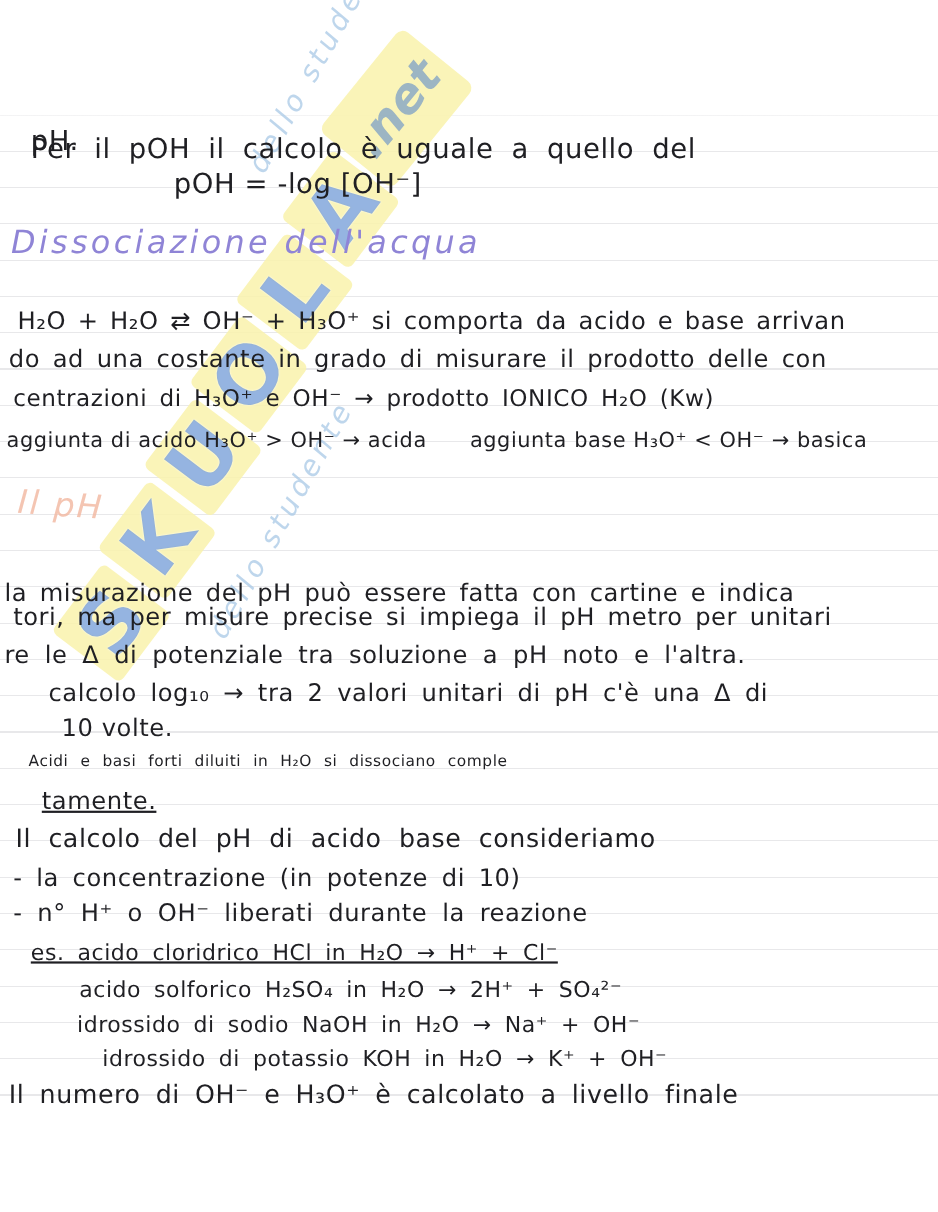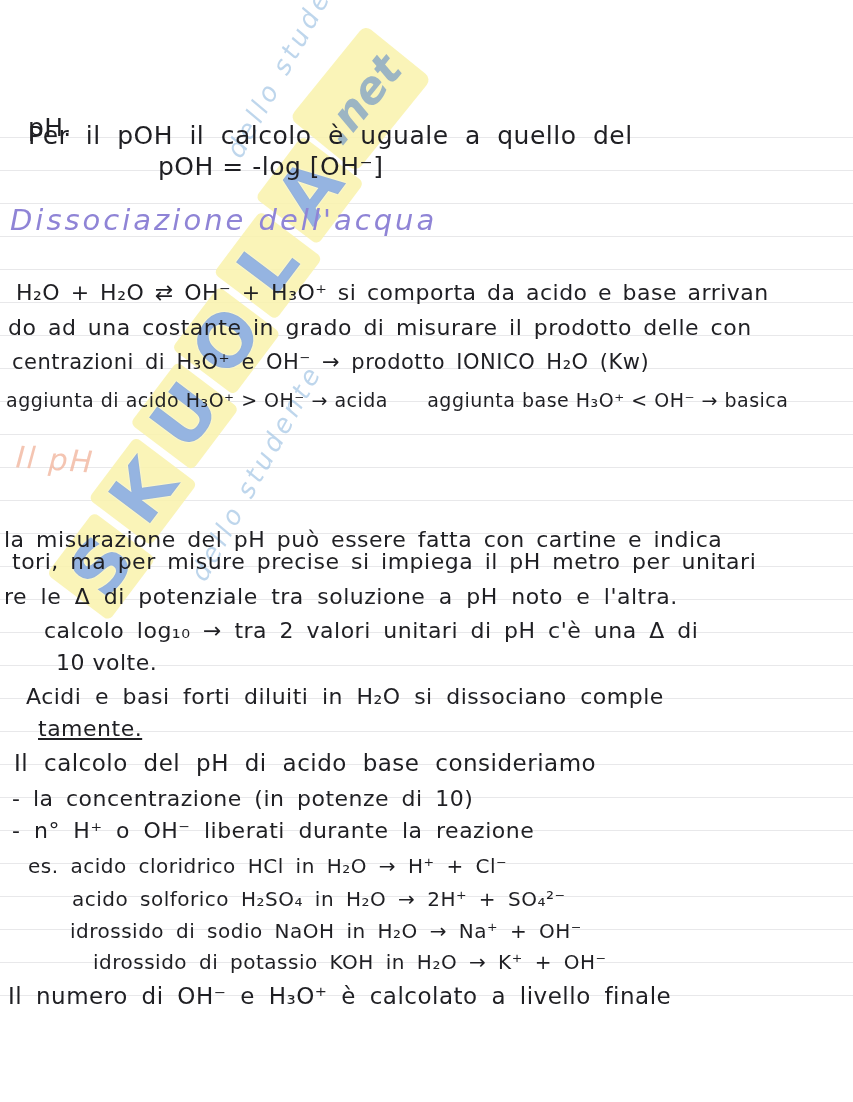--- a/index.html
+++ b/index.html
@@ -113,24 +113,24 @@
   <div class="hand" style="left:12px;top:351px;font-size:21px;word-spacing:4px;">centrazioni di H₃O⁺ e OH⁻ → prodotto IONICO H₂O (Kw)</div>
   <div class="hand" style="left:6px;top:390px;font-size:19px;">aggiunta di acido H₃O⁺ &gt; OH⁻ → acida      aggiunta base H₃O⁺ &lt; OH⁻ → basica</div>
 
   <div class="heading-orange" style="left:16px;top:442px;font-size:30px;">Il pH</div>
 
   <div class="hand" style="left:4px;top:528px;font-size:22px;word-spacing:4px;">la misurazione del pH può essere fatta con cartine e indica</div>
   <div class="hand" style="left:12px;top:550px;font-size:22px;word-spacing:4px;">tori, ma per misure precise si impiega il pH metro per unitari</div>
   <div class="hand" style="left:4px;top:585px;font-size:22px;word-spacing:6px;">re le Δ di potenziale tra soluzione a pH noto e l'altra.</div>
   <div class="hand" style="left:44px;top:619px;font-size:22px;word-spacing:5px;">calcolo log₁₀ → tra 2 valori unitari di pH c'è una Δ di</div>
   <div class="hand" style="left:56px;top:651px;font-size:22px;">10 volte.</div>
-  <div class="hand" style="left:26px;top:685px;font-size:22px;word-spacing:6px;">Acidi e basi forti diluiti in H₂O si dissociano comple</div>
+  <div class="hand" style="left:26px;top:685px;font-size:14px;word-spacing:6px;">Acidi e basi forti diluiti in H₂O si dissociano comple</div>
   <div class="hand" style="left:38px;top:717px;font-size:22px;text-decoration:underline;">tamente.</div>
   <div class="hand" style="left:14px;top:751px;font-size:23px;word-spacing:8px;">Il calcolo del pH di acido base consideriamo</div>
   <div class="hand" style="left:12px;top:787px;font-size:22px;word-spacing:5px;">- la concentrazione (in potenze di 10)</div>
   <div class="hand" style="left:12px;top:819px;font-size:22px;word-spacing:6px;">- n° H⁺ o OH⁻ liberati durante la reazione</div>
-  <div class="hand" style="left:28px;top:855px;font-size:20px;word-spacing:5px;">es. acido cloridrico HCl in H₂O → H⁺ + Cl⁻</div>
+  <div class="hand" style="left:28px;top:855px;font-size:20px;word-spacing:5px;text-decoration:underline;">es. acido cloridrico HCl in H₂O → H⁺ + Cl⁻</div>
   <div class="hand" style="left:72px;top:888px;font-size:20px;word-spacing:5px;">acido solforico H₂SO₄ in H₂O → 2H⁺ + SO₄²⁻</div>
   <div class="hand" style="left:70px;top:920px;font-size:20px;word-spacing:5px;">idrossido di sodio NaOH in H₂O → Na⁺ + OH⁻</div>
   <div class="hand" style="left:70px;top:951px;font-size:20px;word-spacing:5px;margin-left:23px;">idrossido di potassio KOH in H₂O → K⁺ + OH⁻</div>
   <div class="hand" style="left:8px;top:984px;font-size:23px;word-spacing:6px;">Il numero di OH⁻ e H₃O⁺ è calcolato a livello finale</div>
 
 </div>
 
 </body></html>

